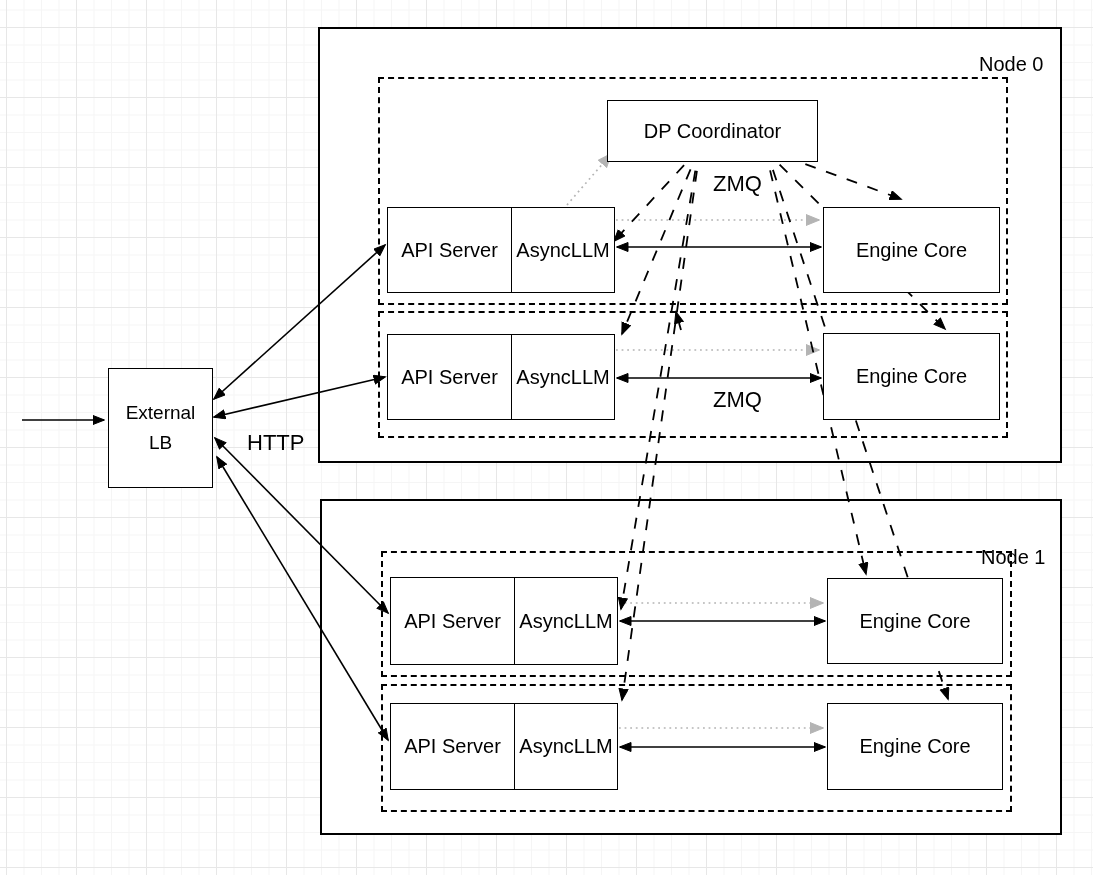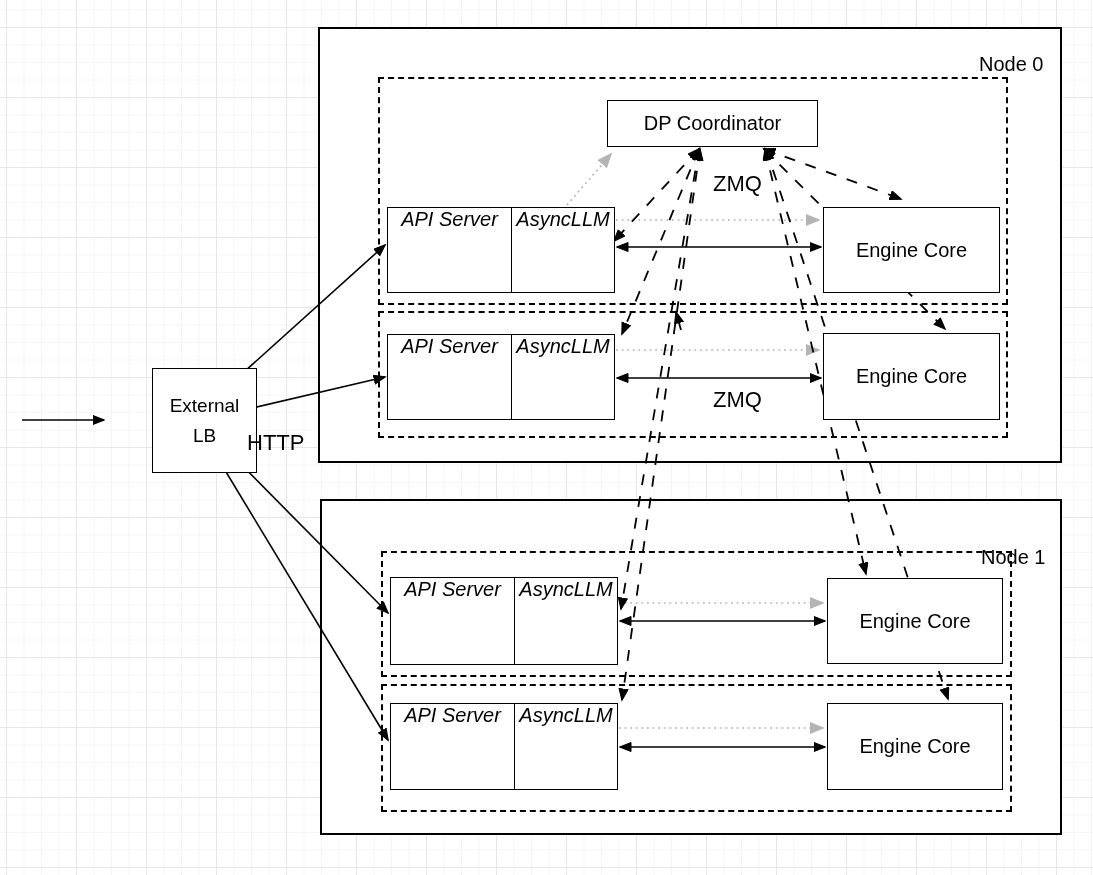--- a/index.html
+++ b/index.html
@@ -19,24 +19,24 @@
   #node0{left:318px; top:27px; width:744px; height:436px;}
   #node1{left:320px; top:499px; width:742px; height:336px;}
   .cluster{position:absolute; box-sizing:border-box; border:2px dashed #000; z-index:1;}
   #c-n0r1{left:378px; top:77px;  width:630px; height:228px;}
   #c-n0r2{left:378px; top:311px; width:630px; height:127px;}
   #c-n1r1{left:381px; top:551px; width:631px; height:126px;}
   #c-n1r2{left:381px; top:684px; width:631px; height:128px;}
   #edge-layer{position:absolute; left:0; top:0; z-index:2; pointer-events:none;}
   .box{position:absolute; box-sizing:border-box; background:#fff; border:1.5px solid #000;
        display:flex; align-items:center; justify-content:center; font-size:20px; z-index:3;}
-  #lb{left:108px; top:368px; width:105px; height:105px; font-size:19px; flex-direction:column; line-height:30px; text-align:center;margin-left:44px;}
-  #dp{left:607px; top:100px; width:211px; height:47px;}
+  #lb{left:108px; top:368px; width:105px; height:120px; font-size:19px; flex-direction:column; line-height:30px; text-align:center;}
+  #dp{left:607px; top:100px; width:211px; height:62px;}
   .split{padding:0;}
-  .split .cell{display:flex; justify-content:center; height:100%;font-style:italic;}
+  .split .cell{display:flex; align-items:center; justify-content:center; height:100%;}
   .split .api{width:123px; border-right:1.5px solid #000; flex:none;}
   .split .llm{flex:1;}
   #b-n0r1{left:387px; top:207px; width:228px; height:86px;}
   #b-n0r2{left:387px; top:334px; width:228px; height:86px;}
   #b-n1r1{left:390px; top:577px; width:228px; height:88px;}
   #b-n1r2{left:390px; top:703px; width:228px; height:87px;}
   #e-n0r1{left:823px; top:207px; width:177px; height:86px;}
   #e-n0r2{left:823px; top:333px; width:177px; height:87px;}
   #e-n1r1{left:827px; top:578px; width:176px; height:86px;}
   #e-n1r2{left:827px; top:703px; width:176px; height:87px;}

